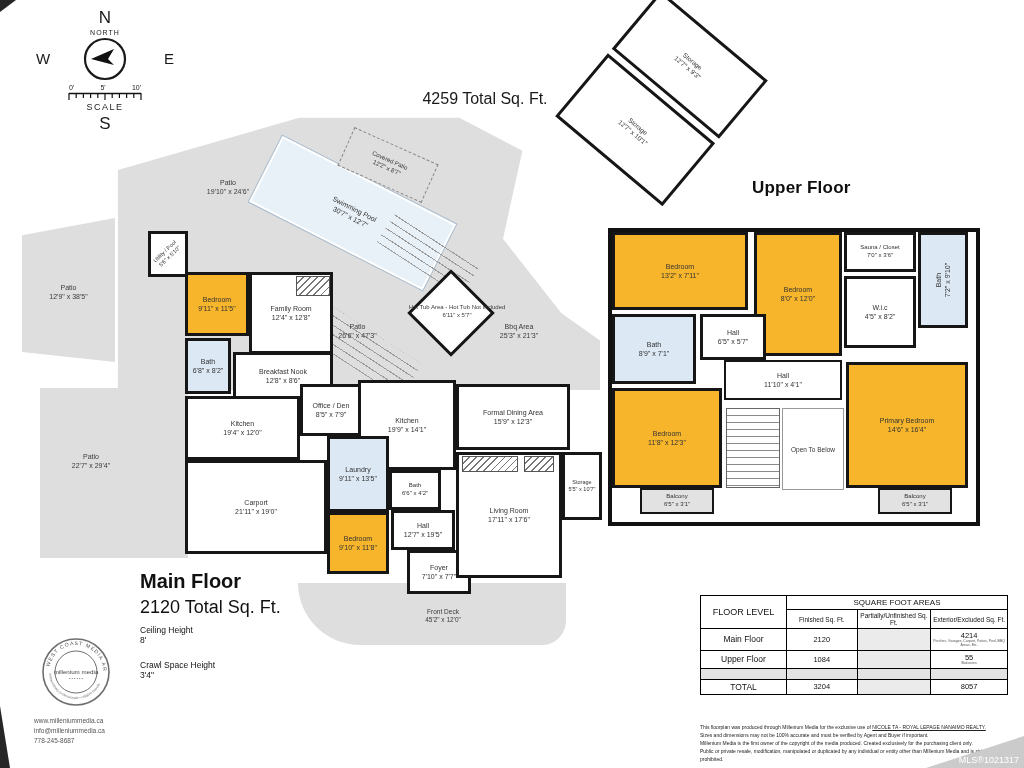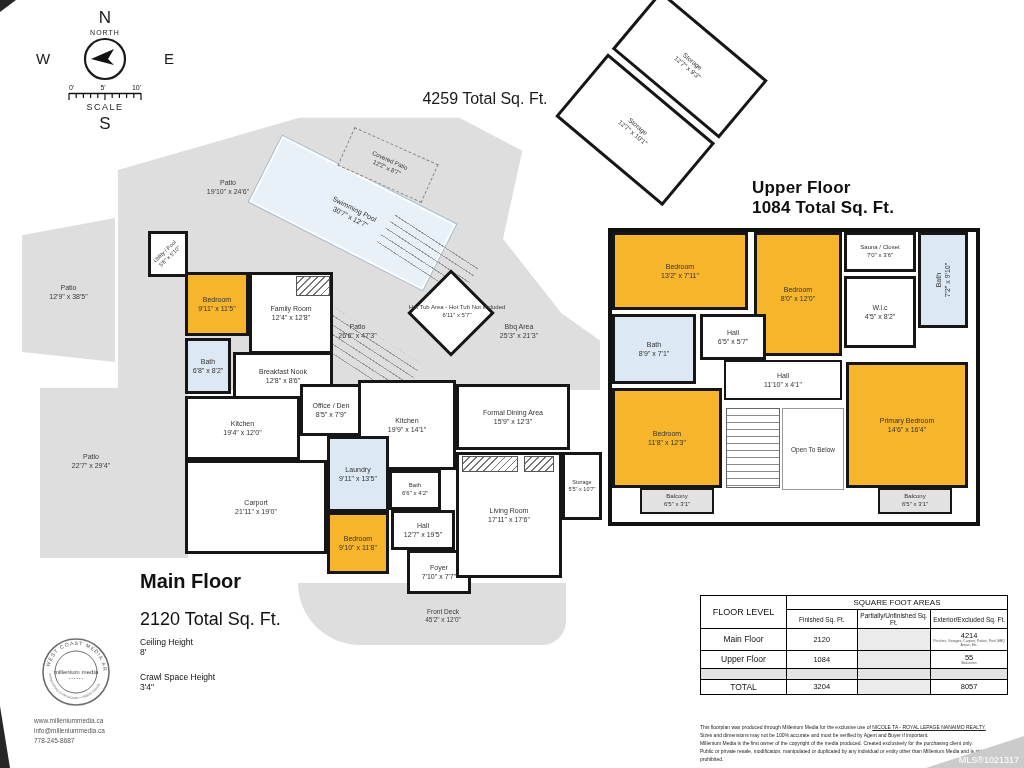--- a/index.html
+++ b/index.html
@@ -225,30 +225,29 @@
   </div>
   <div class="hatch" style="left:462px;top:456px;width:56px;height:16px;"></div>
   <div class="hatch" style="left:524px;top:456px;width:30px;height:16px;"></div>
   <div class="room" style="left:562px;top:452px;width:40px;height:68px;font-size:5.5px;">
     <span class="nm">Storage</span>
     <span class="dm">5'5" x 10'7"</span>
   </div>
 
   <div style="position:absolute;left:140px;top:570px;width:170px;color:#111;">
     <div style="font-size:20px;font-weight:bold;">Main Floor</div>
-    <div style="font-size:18px;margin-top:16px;">2120 Total Sq. Ft.</div>
+    <div style="font-size:18px;margin-top:4px;">2120 Total Sq. Ft.</div>
     <div style="font-size:8.5px;margin-top:7px;">Ceiling Height</div>
     <div style="font-size:8.5px;">8'</div>
     <div style="font-size:8.5px;margin-top:15px;">Crawl Space Height</div>
     <div style="font-size:8.5px;">3'4"</div>
   </div>
 
   <div style="position:absolute;left:752px;top:178px;width:200px;">
     <div class="bigtitle" style="font-size:17px;">Upper Floor</div>
-    <div class="bigtitle" style="font-size:17px;">1084 Total Sq. Ft.</div>
   </div>
 
   <div class="floor-upper">
     <div class="room yellow" style="left:0;top:0;width:136px;height:78px;">
       <span class="nm">Bedroom</span>
       <span class="dm">13'2" x 7'11"</span>
     </div>
     <div class="room yellow" style="left:142px;top:0;width:88px;height:124px;">
       <span class="nm">Bedroom</span>
       <span class="dm">8'0" x 12'0"</span>

